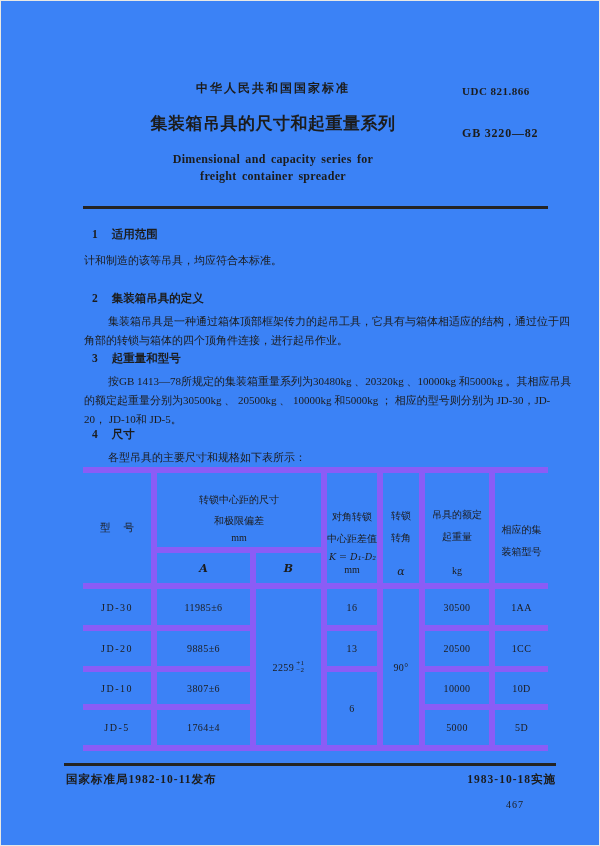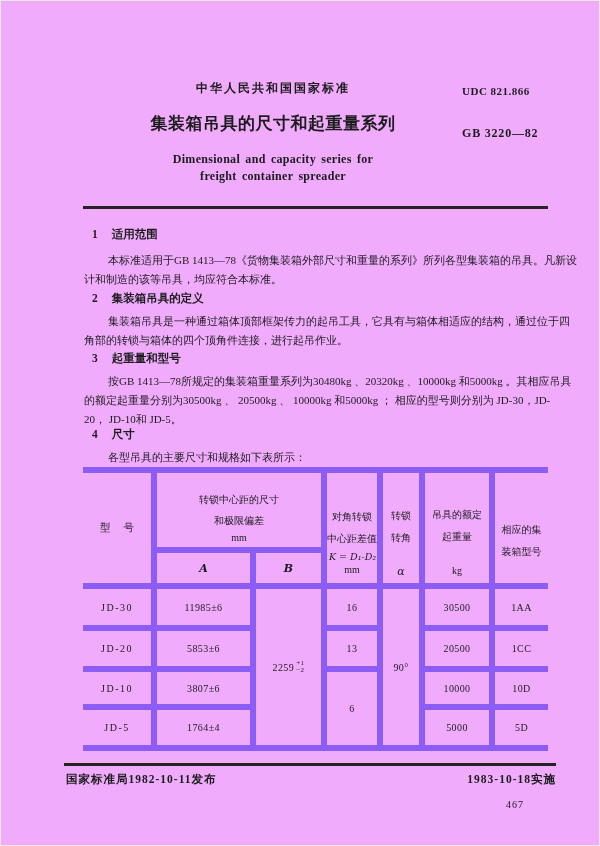--- a/index.html
+++ b/index.html
@@ -1,19 +1,19 @@
 <!DOCTYPE html>
 <html><head>
 <meta charset="utf-8">
 <style>
   html,body{margin:0;padding:0;background:#d9d9d6;}
   .page{
     position:relative;
     width:600px;height:846px;
-    background:#f0abfc;
+    background:#3b82f6;
     font-family:"Liberation Serif","DejaVu Serif",serif;
     color:#1c1c1c;
     overflow:hidden;
     box-shadow:inset 0 0 0 1px #e8e8e4;
   }
   
   .hdr-label{
     position:absolute;top:80px;left:84px;width:378px;
     text-align:center;font-size:12px;font-weight:bold;letter-spacing:2px;
   }
@@ -78,21 +78,20 @@
   <div class="hdr-title">集装箱吊具的尺寸和起重量系列</div>
   <div class="hdr-gb">GB 3220—82</div>
   <div class="hdr-en1">Dimensional and capacity series for</div>
   <div class="hdr-en2">freight container spreader</div>
   <div class="rule-top"></div>
 
   <div class="sec-h" style="top:227px">
     <span class="no">1</span><span>适用范围</span>
   </div>
   <div class="para" style="top:251px">
-    <div class="pl indent">本标准适用于GB 1413—78《货物集装箱外部尺寸和重量的系列》所列各型集装箱的吊具。凡新设</div>
     <div class="pl">计和制造的该等吊具，均应符合本标准。</div>
   </div>
 
   <div class="sec-h" style="top:291px">
     <span class="no">2</span><span>集装箱吊具的定义</span>
   </div>
   <div class="para" style="top:312px">
     <div class="pl indent">集装箱吊具是一种通过箱体顶部框架传力的起吊工具，它具有与箱体相适应的结构，通过位于四</div>
     <div class="pl">角部的转锁与箱体的四个顶角件连接，进行起吊作业。</div>
   </div>
@@ -181,21 +180,21 @@
             </span>
           </span>
         </td>
         <td class="vcell">16</td>
         <td rowspan="4" class="vcell">90°</td>
         <td class="vcell">30500</td>
         <td class="vcell">1AA</td>
       </tr>
       <tr style="height:41px">
         <td class="mcell">JD-20</td>
-        <td class="vcell">5853±6</td>
+        <td class="vcell">9885±6</td>
         <td class="vcell">13</td>
         <td class="vcell">20500</td>
         <td class="vcell">1CC</td>
       </tr>
       <tr style="height:38px">
         <td class="mcell">JD-10</td>
         <td class="vcell">3807±6</td>
         <td rowspan="2" class="vcell">6</td>
         <td class="vcell">10000</td>
         <td class="vcell">10D</td>

